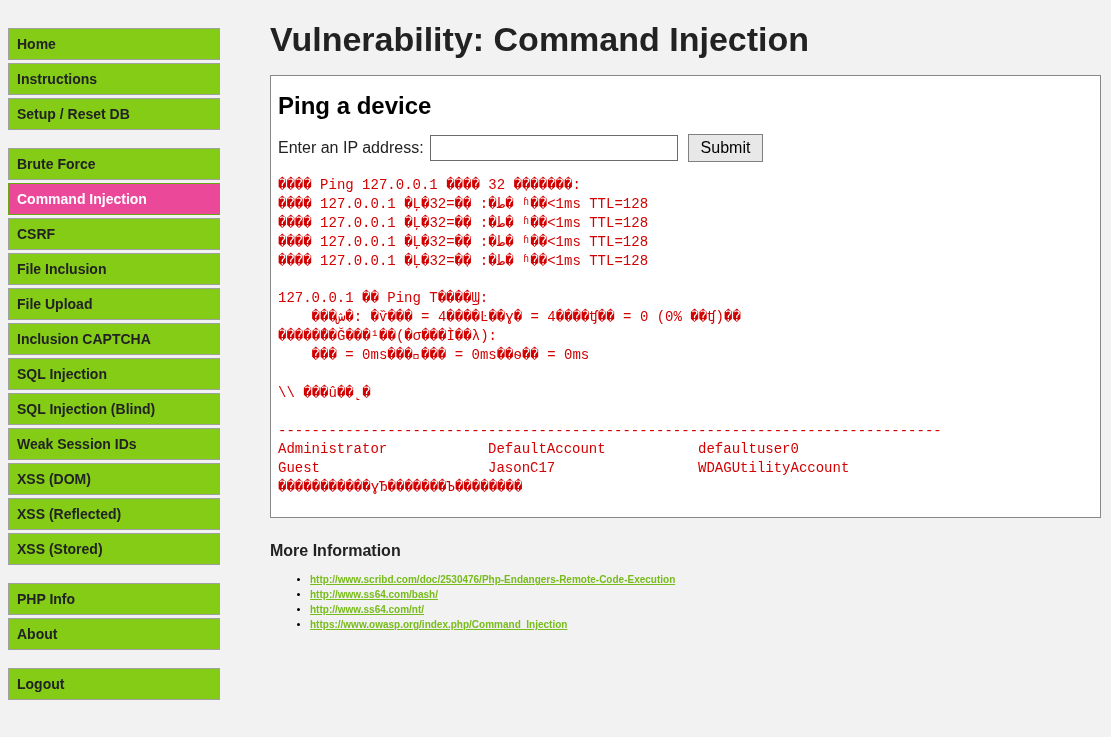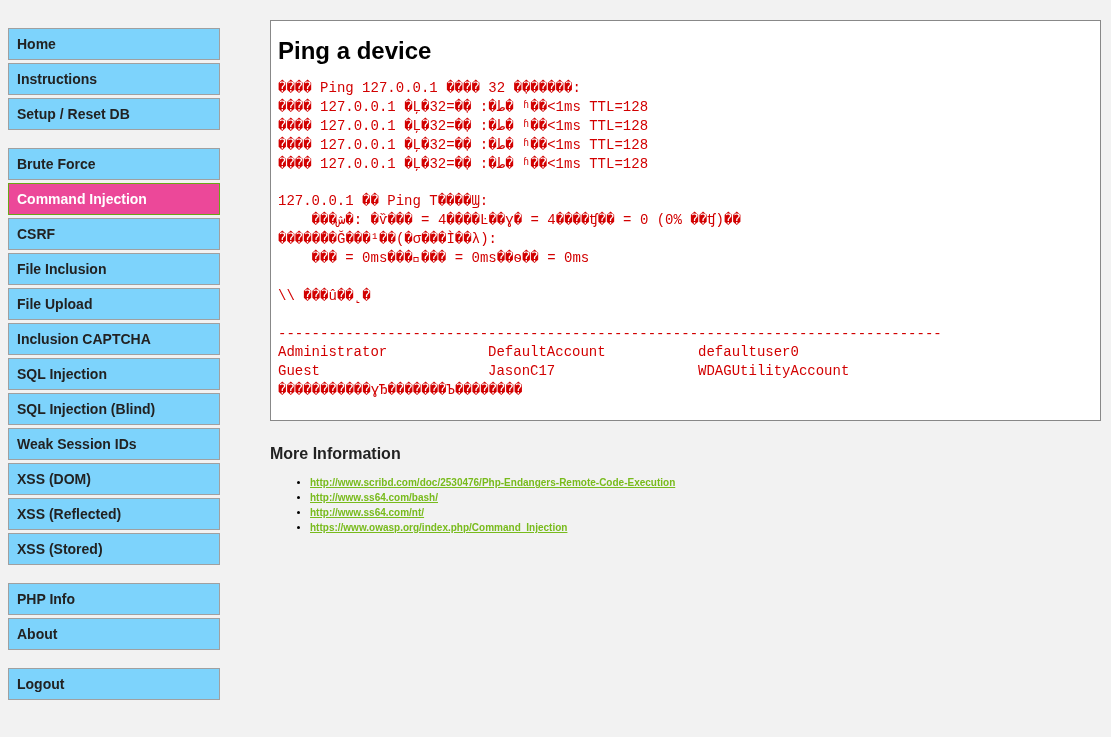--- a/index.html
+++ b/index.html
@@ -18,21 +18,21 @@
     .sidebar {
       width: 212px;
       flex-shrink: 0;
       padding-top: 8px;
     }
     .nav-group {
       margin-bottom: 18px;
     }
     .nav-item {
       display: block;
-      background: #7dd3fc;
+      background: #84cc16;
       border: 1px solid #a0a0a0;
       padding: 7px 8px;
       margin-bottom: 3px;
       font-size: 14px;
       font-weight: bold;
       color: #222;
       cursor: pointer;
       text-align: left;
     }
     .nav-item.active {
@@ -140,23 +140,29 @@
     <div class="nav-group" id="nav-group-3">
         <div class="nav-item">PHP Info</div>
         <div class="nav-item">About</div>
       </div>
     <div class="nav-group" id="nav-group-4">
         <div class="nav-item">Logout</div>
       </div>
   </div>
 
   <div class="main">
+    <h1>Vulnerability: Command Injection</h1>
 
     <div class="panel">
       <h2>Ping a device</h2>
+      <div class="form-row">
+        <label>Enter an IP address:</label>
+        <input type="text" class="ip-input" style="">
+        <button class="submit-btn">Submit</button>
+      </div>
       <pre class="output" id="output-pre">���� Ping 127.0.0.1 ���� 32 �ֽ������:
 ���� 127.0.0.1 �Ļ�32=�ֽ� :�ط� ʱ��&lt;1ms TTL=128
 ���� 127.0.0.1 �Ļ�32=�ֽ� :�ط� ʱ��&lt;1ms TTL=128
 ���� 127.0.0.1 �Ļ�32=�ֽ� :�ط� ʱ��&lt;1ms TTL=128
 ���� 127.0.0.1 �Ļ�32=�ֽ� :�ط� ʱ��&lt;1ms TTL=128
 
 127.0.0.1 �� Ping T����Ϣ:
     ���ش�: �ѷ��� = 4����Ŀ��ɣ� = 4����ʧ�� = 0 (0% ��ʧ)��
 �����̂��Ğ���¹��(�σ���Ì��λ):
     ��� = 0ms���󱿐��� = 0ms��ѳ�� = 0ms

